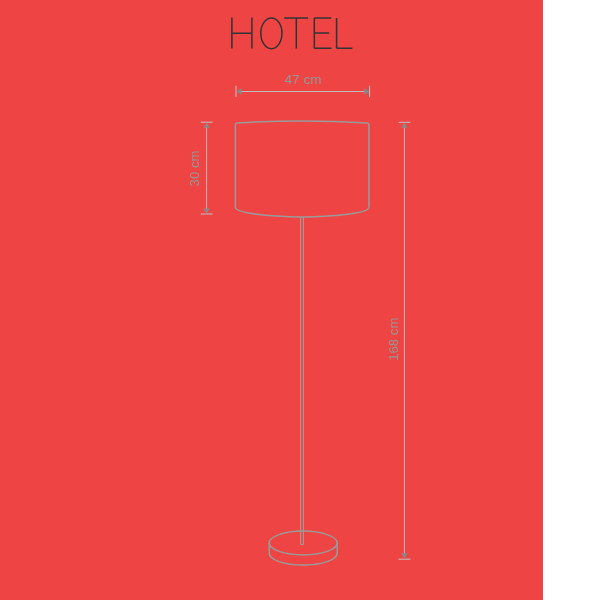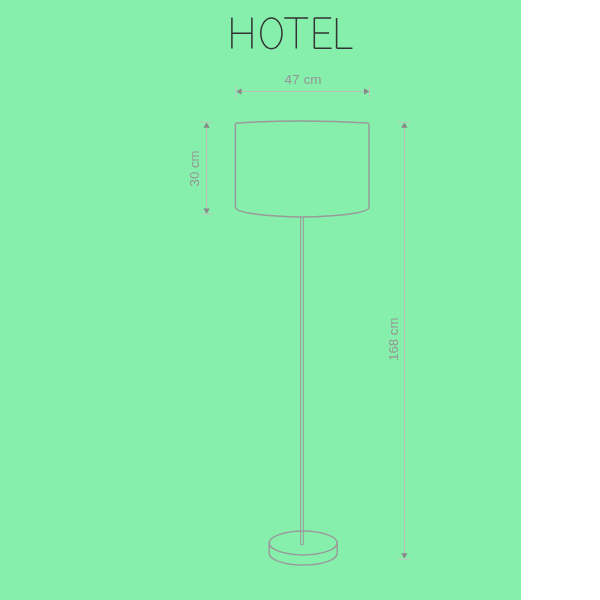--- a/index.html
+++ b/index.html
@@ -1,16 +1,16 @@
 <!DOCTYPE html>
 <html><head>
 <meta charset="utf-8">
 <style>
   html,body{margin:0;padding:0;background:#ffffff;}
-  .page{width:484px;height:600px;position:relative;background:#86efac;overflow:hidden;padding-left:37px;}
+  .page{width:543px;height:600px;position:relative;background:#ef4444;overflow:hidden;}
   svg{position:absolute;top:0;left:0;}
   text{font-family:"Liberation Sans", sans-serif;}
 </style>
 </head>
 <body>
 <div class="page">
 <svg width="600" height="600" viewBox="0 0 600 600" fill="none">
 
   <g stroke="#333333" stroke-width="1.5" fill="none">
     <path d="M231.9 17.6 V48.4 M251.9 17.6 V48.4 M231.9 33.2 H251.9"></path>

